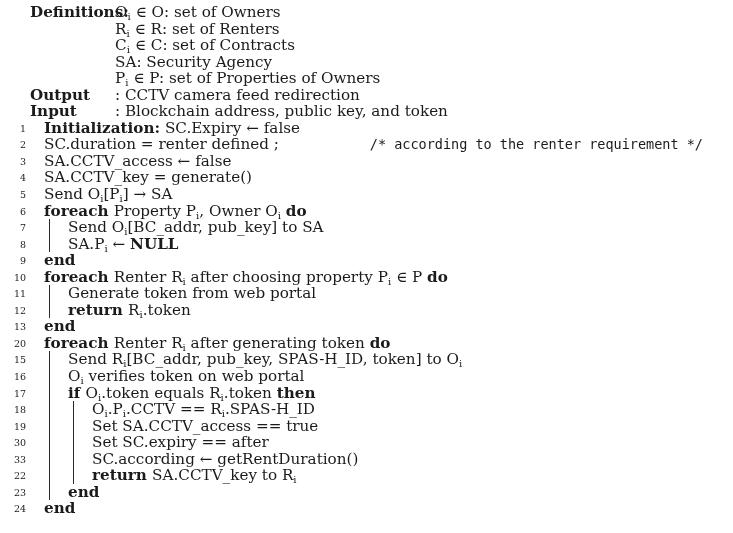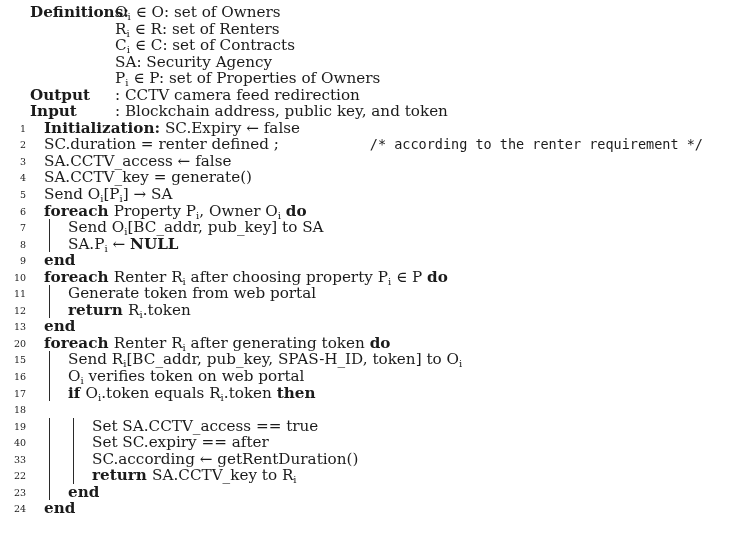--- a/index.html
+++ b/index.html
@@ -213,31 +213,36 @@
       </div>
       <div class="row code">
         <div class="num">17</div>
         <div class="content">
           <div class="bar"></div>
           <span class="seg-wrap"><span class="b ">if </span><span class="i">O<sub>i</sub></span><span class="i">.token equals </span><span class="i">R<sub>i</sub></span><span class="i">.token </span><span class="b ">then</span></span>
         </div>
       </div>
       <div class="row code">
         <div class="num">18</div>
+        <div class="content">
+          <div class="bar"></div>
+          <div class="bar"></div>
+          <span class="seg-wrap"><span class="i">O<sub>i</sub></span><span class="i">.</span><span class="i">P<sub>i</sub></span><span class="i">.CCTV == </span><span class="i">R<sub>i</sub></span><span class="i">.SPAS-H_ID</span></span>
+        </div>
       </div>
       <div class="row code">
         <div class="num">19</div>
         <div class="content">
           <div class="bar"></div>
           <div class="bar"></div>
           <span class="seg-wrap"><span>Set SA.CCTV_access == true</span></span>
         </div>
       </div>
       <div class="row code">
-        <div class="num">40</div>
+        <div class="num">30</div>
         <div class="content">
           <div class="bar"></div>
           <div class="bar"></div>
           <span class="seg-wrap"><span>Set SC.expiry == after</span></span>
         </div>
       </div>
       <div class="row code">
         <div class="num">33</div>
         <div class="content">
           <div class="bar"></div>

